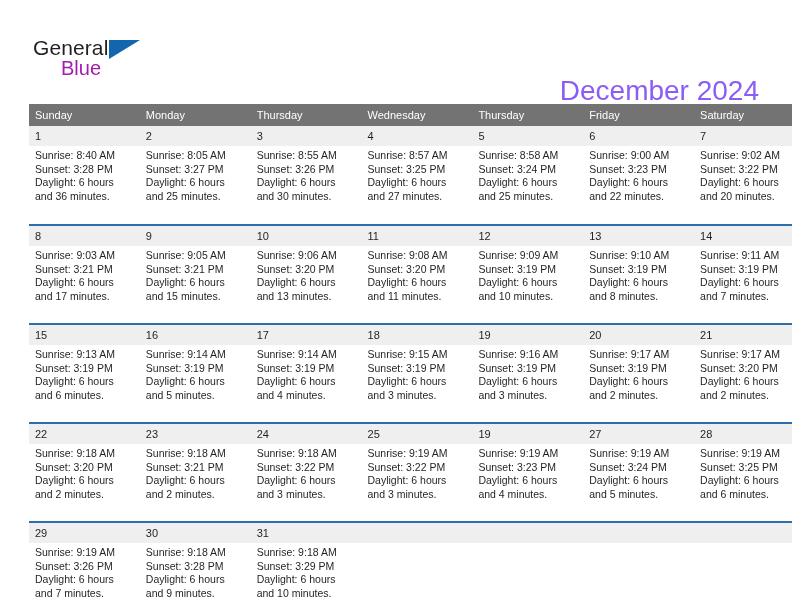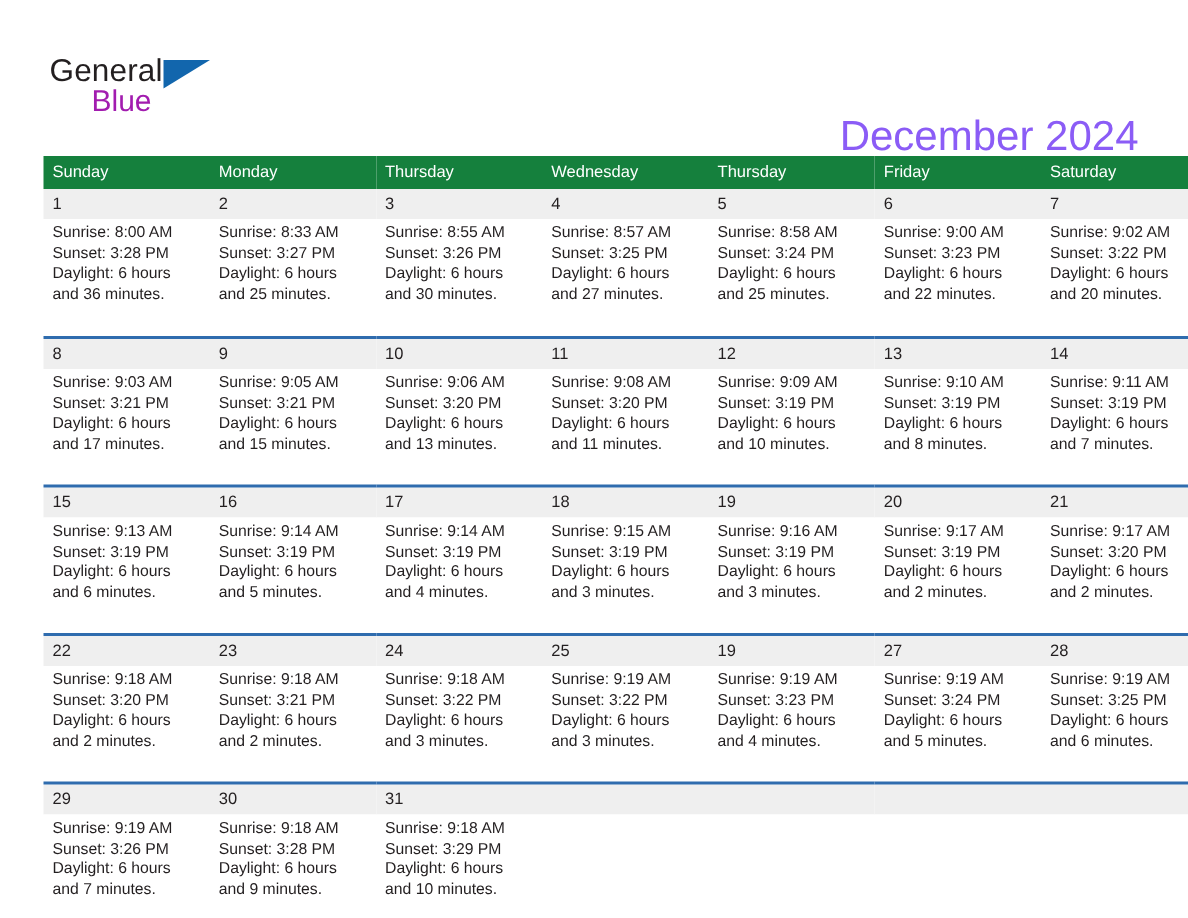--- a/index.html
+++ b/index.html
@@ -92,21 +92,21 @@
     left: 29px;
     top: 104px;
     width: 734px;
   }
   table.cal {
     border-collapse: collapse;
     table-layout: fixed;
     width: 734px;
   }
   table.cal th {
-    background: #15803d;
+    background: #737373;
     color: #ffffff;
     font-size: 11px;
     font-weight: normal;
     text-align: left;
     padding: 5px 0 5px 6px;
     height: 12px;
     border: none;
     width: 104.857px;
   }
   .weekrow td {
@@ -180,30 +180,30 @@
           <th>Thursday</th>
           <th>Friday</th>
           <th>Saturday</th>
         </tr>
       </thead>
       <tbody id="cal-body">
           <tr class="weekrow first">
             <td class="">
               <div class="daynum">1</div>
               <div class="dayinfo">
-                <div>Sunrise: 8:00 AM</div>
+                <div>Sunrise: 8:40 AM</div>
                 <div>Sunset: 3:28 PM</div>
                 <div>Daylight: 6 hours</div>
                 <div>and 36 minutes.</div>
               </div>
             </td>
             <td class="">
               <div class="daynum">2</div>
               <div class="dayinfo">
-                <div>Sunrise: 8:33 AM</div>
+                <div>Sunrise: 8:05 AM</div>
                 <div>Sunset: 3:27 PM</div>
                 <div>Daylight: 6 hours</div>
                 <div>and 25 minutes.</div>
               </div>
             </td>
             <td class="">
               <div class="daynum">3</div>
               <div class="dayinfo">
                 <div>Sunrise: 8:55 AM</div>
                 <div>Sunset: 3:26 PM</div>

